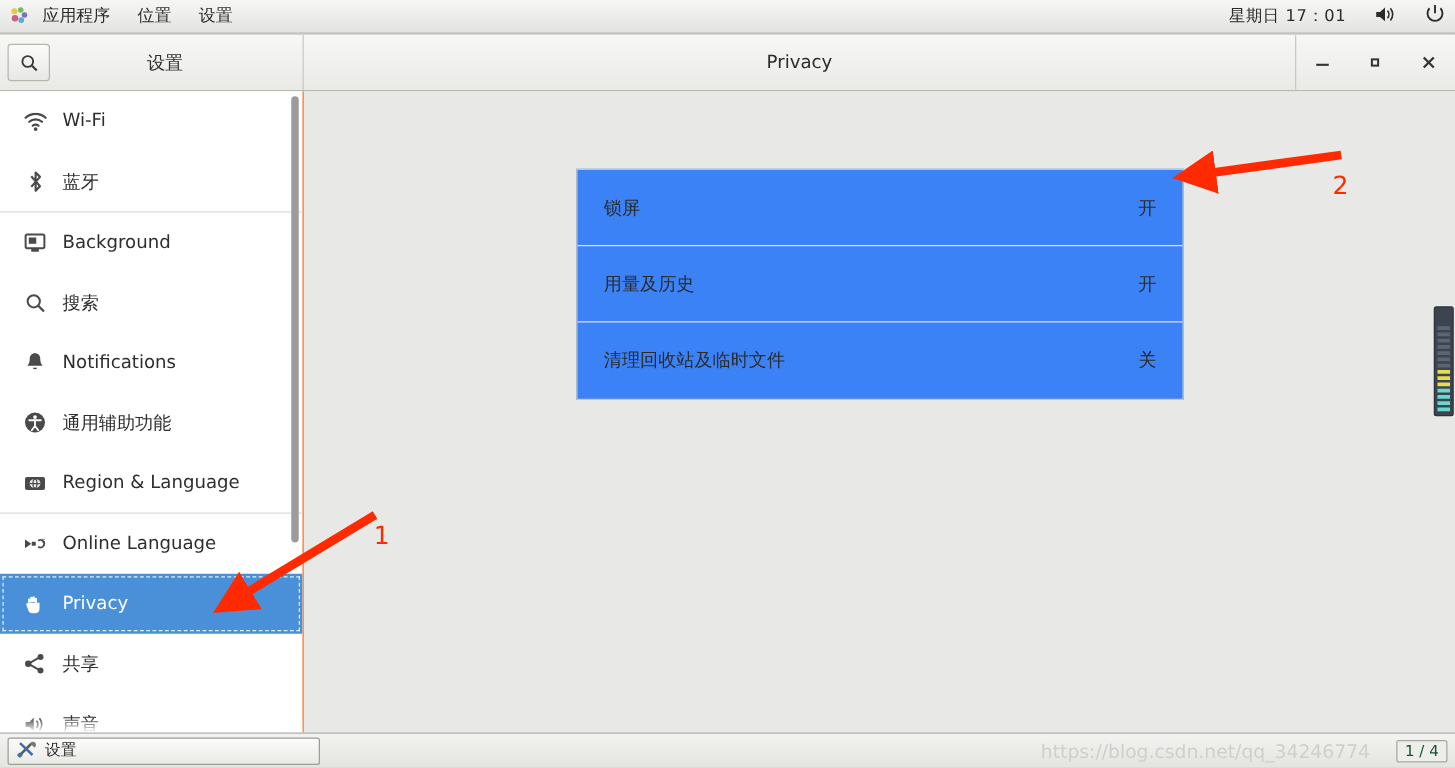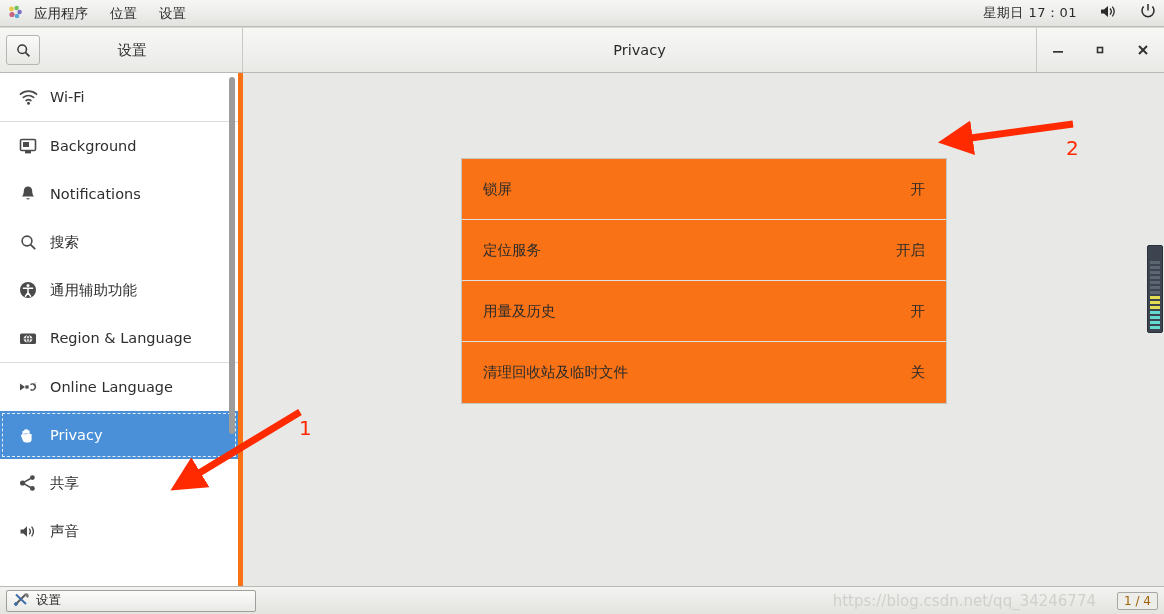--- a/index.html
+++ b/index.html
@@ -58,21 +58,21 @@
   #window-title { font-size: 14.5px; color: #2b2b2b; }
   #tb-right {
     width: 128px; height: 100%; display: flex; align-items: center;
     justify-content: space-around; border-left: 1px solid #c8c8c4;
   }
   .wbtn { width: 28px; height: 28px; display:flex; align-items:center; justify-content:center; }
 
   
   #sidebar {
     position: absolute; left:0; top:45px; width: 243px; height: 513px;
-    background: #ffffff; border-right: 5px solid #f97316; overflow: hidden;
+    background: #ffffff; border-right: 1px solid #f97316; overflow: hidden;
   }
   .side-row {
     height: 48px; display: flex; align-items: center; padding-left: 15px;
     font-size: 14.5px; color: #2e2e2e; position: relative;
   }
   .side-row .ico { width: 26px; display: flex; align-items: center; justify-content: center; margin-right: 9px; }
   .side-row.sel { background: #4a90d9; color: #ffffff; }
   .side-row.sel::after {
     content:''; position:absolute; left:2px; top:2px; right:2px; bottom:2px;
     border: 1px dashed rgba(255,255,255,.85);
@@ -90,21 +90,21 @@
     background: linear-gradient(to bottom, rgba(255,255,255,0), #ffffff);
   }
 
   
   #content {
     position: absolute; left: 244px; top:45px; width: 920px; height: 513px;
     background: #e8e8e6;
   }
   #panel-card {
     position: absolute; left: 217px; top: 62px; width: 486px;
-    background: #f97316; border: 1px solid #c5c5c1; margin-top: 23px;
+    background: #3b82f6; border: 1px solid #c5c5c1;
   }
   .card-row {
     height: 61px; display: flex; align-items: center;
     padding: 0 21px; border-bottom: 1px solid #e2e2e2;
   }
   .card-row:last-child { border-bottom: none; justify-content: space-between; }
   .card-label { font-size: 14.5px; color: #2b2b2b; }
   .card-value { margin-left: auto; font-size: 14.5px; color: #2b2b2b; }
 
   
@@ -132,21 +132,21 @@
   #task-btn {
     margin-left: 6px; height: 22px; min-width: 250px;
     background: linear-gradient(to bottom,#fcfcfb,#e9e9e6);
     border: 1px solid #9f9f9a; border-radius: 2px;
     display: flex; align-items: center; padding: 0 6px; gap: 6px;
     font-size: 12.5px; color: #2b2b2b;
   }
   #taskbar-right { margin-left: auto; display:flex; align-items:center; padding-right: 6px; }
   #workspace-switcher {
     border: 1px solid #a8a8a3; background: #ededea; font-size: 12px;
-    color: #a16207; padding: 1px 6px; border-radius: 2px;
+    color: #14532d; padding: 1px 6px; border-radius: 2px;
   }
   #watermark {
     position: absolute; right: 68px; bottom: 4px;
     font-size: 15px; color: #cfcfcb; white-space: nowrap; margin-left: 20px;
   }
 </style>
 </head>
 <body>
 
 <div id="screen">
@@ -227,52 +227,60 @@
           <svg width="19" height="15" viewBox="0 0 19 15">
             <path d="M1.5 4.2A12 12 0 0 1 17.5 4.2" stroke="#4a4a4a" stroke-width="1.8" fill="none" stroke-linecap="round"></path>
             <path d="M4.4 7.4a8 8 0 0 1 10.2 0" stroke="#4a4a4a" stroke-width="1.8" fill="none" stroke-linecap="round"></path>
             <path d="M7.2 10.5a4 4 0 0 1 4.6 0" stroke="#4a4a4a" stroke-width="1.8" fill="none" stroke-linecap="round"></path>
             <circle cx="9.5" cy="13.2" r="1.5" fill="#4a4a4a"></circle>
           </svg>
         </span>
         <span>Wi-Fi</span>
       </div>
 
+      <div class="side-row">
+        <span class="ico">
+          <svg width="13" height="19" viewBox="0 0 13 19">
+            <path d="M3 5l7 8-3.5 3.5V2L10 5.5 3 13.5" stroke="#4a4a4a" stroke-width="1.7" fill="none" stroke-linejoin="round"></path>
+          </svg>
+        </span>
+        <span>蓝牙</span>
+      </div>
 
       <div class="side-sep"></div>
 
       <div class="side-row">
         <span class="ico">
           <svg width="18" height="17" viewBox="0 0 18 17">
             <rect x="1.5" y="1.5" width="15" height="11" rx="1.3" fill="none" stroke="#4a4a4a" stroke-width="1.6"></rect>
             <rect x="4" y="4" width="6" height="5" fill="#4a4a4a"></rect>
             <rect x="6" y="13" width="6" height="2.4" fill="#4a4a4a"></rect>
           </svg>
         </span>
         <span>Background</span>
       </div>
 
       <div class="side-row">
         <span class="ico">
+          <svg width="17" height="17" viewBox="0 0 17 17">
+            <circle cx="7" cy="7" r="4.9" stroke="#4a4a4a" stroke-width="1.6" fill="none"></circle>
+            <line x1="10.6" y1="10.6" x2="15.2" y2="15.2" stroke="#4a4a4a" stroke-width="1.8"></line>
+          </svg>
+        </span>
+        <span>搜索</span>
+      </div>
+
+      <div class="side-row">
+        <span class="ico">
           <svg width="16" height="18" viewBox="0 0 16 18">
             <path d="M8 1.5c-2.6 0-4.2 1.9-4.2 4.4 0 3.6-1.3 4.8-1.9 5.6h12.2c-.6-.8-1.9-2-1.9-5.6C12.2 3.4 10.6 1.5 8 1.5z" fill="#4a4a4a"></path>
             <path d="M6.2 13.2a1.9 1.9 0 0 0 3.6 0z" fill="#4a4a4a"></path>
           </svg>
         </span>
         <span>Notifications</span>
-      </div>
-
-      <div class="side-row">
-        <span class="ico">
-          <svg width="17" height="17" viewBox="0 0 17 17">
-            <circle cx="7" cy="7" r="4.9" stroke="#4a4a4a" stroke-width="1.6" fill="none"></circle>
-            <line x1="10.6" y1="10.6" x2="15.2" y2="15.2" stroke="#4a4a4a" stroke-width="1.8"></line>
-          </svg>
-        </span>
-        <span>搜索</span>
       </div>
 
       <div class="side-row">
         <span class="ico">
           <svg width="18" height="18" viewBox="0 0 18 18">
             <circle cx="9" cy="9" r="8" fill="#4a4a4a"></circle>
             <circle cx="9" cy="4.6" r="1.5" fill="#fff"></circle>
             <path d="M4.4 7.2h9.2M9 7.8v4M9 11.8L6.4 15.2M9 11.8l2.6 3.4" stroke="#fff" stroke-width="1.5" stroke-linecap="round" fill="none"></path>
           </svg>
         </span>
@@ -342,24 +350,20 @@
       <div id="side-scroll-track"></div>
       <div id="side-scroll-thumb"></div>
     </div>
 
     <div id="content">
 
       <div id="panel-card">
         <div class="card-row">
           <span class="card-label">锁屏</span>
           <span class="card-value">开</span>
-        </div>
-        <div class="card-row">
-          <span class="card-label">定位服务</span>
-          <span class="card-value">开启</span>
         </div>
         <div class="card-row">
           <span class="card-label">用量及历史</span>
           <span class="card-value">开</span>
         </div>
         <div class="card-row">
           <span class="card-label">清理回收站及临时文件</span>
           <span class="card-value">关</span>
         </div>
       </div>

